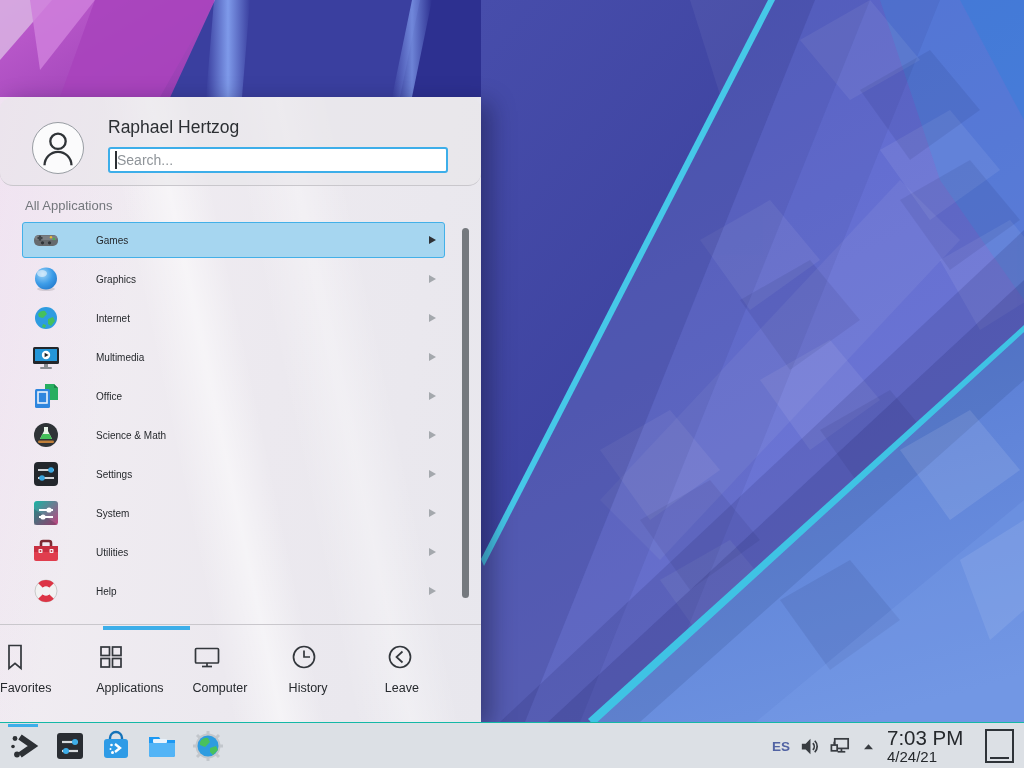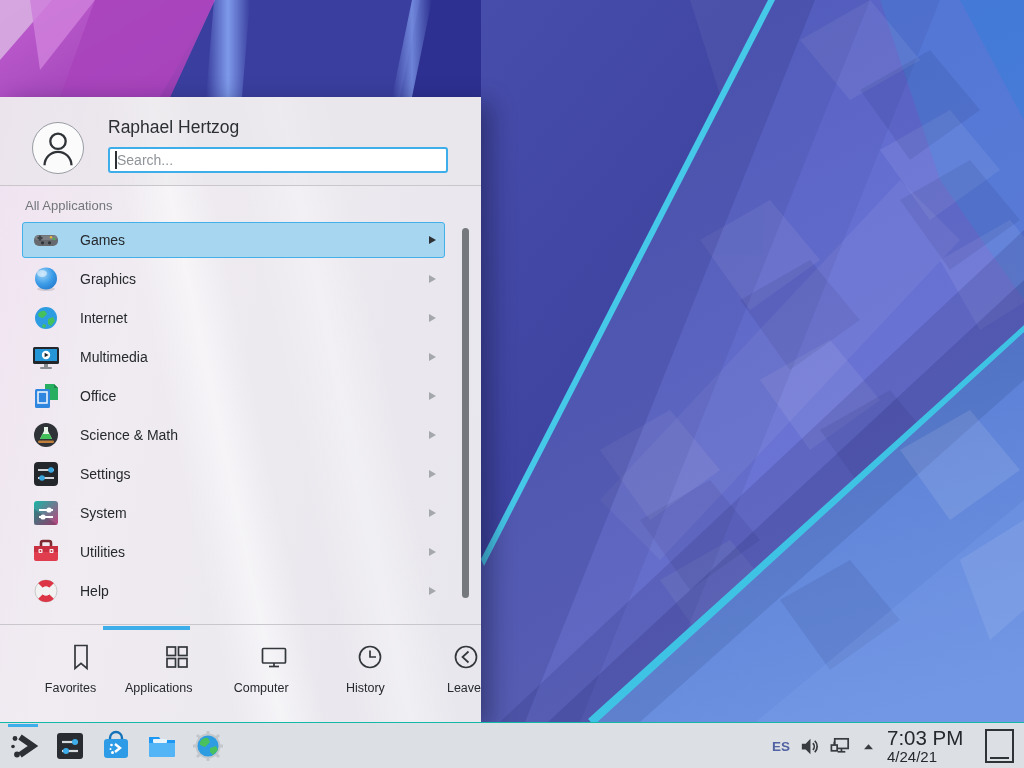--- a/index.html
+++ b/index.html
@@ -16,51 +16,51 @@
     background:linear-gradient(100deg,#f3eef3 0%,#ece9ef 55%,#e8e7ed 100%);
     box-shadow:10px 6px 22px rgba(15,15,45,.4);
   }
   .menu-streaks{position:absolute;inset:0;pointer-events:none;
     background:
       linear-gradient(103deg, rgba(235,205,238,.35) 0%, transparent 28%),
       linear-gradient(78deg, transparent 38%, rgba(255,255,255,.5) 46%, transparent 53%),
       linear-gradient(78deg, transparent 58%, rgba(255,255,255,.33) 67%, transparent 75%);
   }
   .menu-header{position:absolute;left:0;top:0;right:0;height:88px;
-    background:rgba(231,229,234,.55);border-bottom:1px solid #c9c7cc;}
+    background:rgba(231,229,234,.55);border-bottom:1px solid #c9c7cc;border-radius:13px;}
   .avatar-btn{position:absolute;left:32px;top:25px;width:52px;height:52px;border-radius:50%;
     background:#fbfbfc;border:1px solid #989da3;box-sizing:border-box;}
   .avatar-btn svg{width:100%;height:100%;}
   .user-name{position:absolute;left:108px;top:20px;font-size:17.5px;color:#2c2f33;}
   .search-wrap{position:absolute;left:108px;top:50px;width:340px;height:26px;}
   .search-wrap input{
     width:100%;height:100%;box-sizing:border-box;
     border:2px solid var(--accent,#3daee9);border-radius:3px;background:#fff;
     font-family:"Liberation Sans",sans-serif;font-size:14px;color:#43474b;
     padding:6px 7px;outline:none;
   }
   .search-wrap input::placeholder{color:#8f9499;opacity:1;}
   .text-caret{position:absolute;left:7px;top:4px;width:1.5px;height:18px;background:#2b2f33;}
   .section-label{position:absolute;left:25px;top:101px;font-size:13px;color:#73777c;}
   #category-list{position:absolute;left:0;top:122px;width:481px;height:405px;overflow:hidden;}
   .cat-row{display:flex;align-items:center;height:36px;margin:3px 36px 3px 22px;
     padding:0 8px 0 9px;border:1px solid transparent;border-radius:3px;box-sizing:border-box;}
   .cat-row.selected{background:var(--selection-fill,#a6d6f0);border-color:var(--selection-border,#43b0e8);}
   .cat-icon{width:28px;height:28px;flex:none;display:block;}
   .cat-icon svg{width:100%;height:100%;display:block;}
-  .cat-label{margin-left:20px;font-size:14px;color:#26292d;}
+  .cat-label{margin-left:36px;font-size:10px;color:#26292d;}
   .cat-arrow{margin-left:auto;width:0;height:0;
     border-left:7px solid #a4a8ad;border-top:4.5px solid transparent;border-bottom:4.5px solid transparent;}
   .cat-row.selected .cat-arrow{border-left-color:#2e3236;}
   #list-scrollbar{position:absolute;left:462px;top:131px;width:7px;height:370px;
     background:#75797e;border-radius:3.5px;}
   .tabs-sep{position:absolute;left:0;right:0;top:527px;border-top:1px solid #c9c7cc;}
   #tab-indicator{position:absolute;left:103px;top:529px;width:87px;height:4px;background:var(--accent,#3daee9);}
   #tab-bar{position:absolute;left:0;top:531px;width:481px;height:94px;display:flex;}
-  .tab{flex:1;display:flex;flex-direction:column;align-items:flex-end;padding-top:14px;}
+  .tab{flex:1;display:flex;flex-direction:column;align-items:flex-start;padding-top:14px;}
   .tab-icon{width:30px;height:30px;}
   .tab-icon svg{width:100%;height:100%;display:block;}
   .tab-label{margin-top:9px;font-size:12.5px;color:#26292d;}
   
   #taskbar{position:absolute;left:0;top:722px;width:1024px;height:46px;
     background:var(--taskbar-bg,#dce0e5);border-top:1px solid #14b8a6;box-sizing:border-box;}
   #launcher-icons{position:absolute;left:8px;top:7px;display:flex;gap:14px;}
   .launcher-item{width:32px;height:32px;position:relative;}
   .launcher-item svg{width:100%;height:100%;display:block;}
   .launcher-item.active::before{content:"";position:absolute;left:0;top:-6px;width:30px;height:3px;

